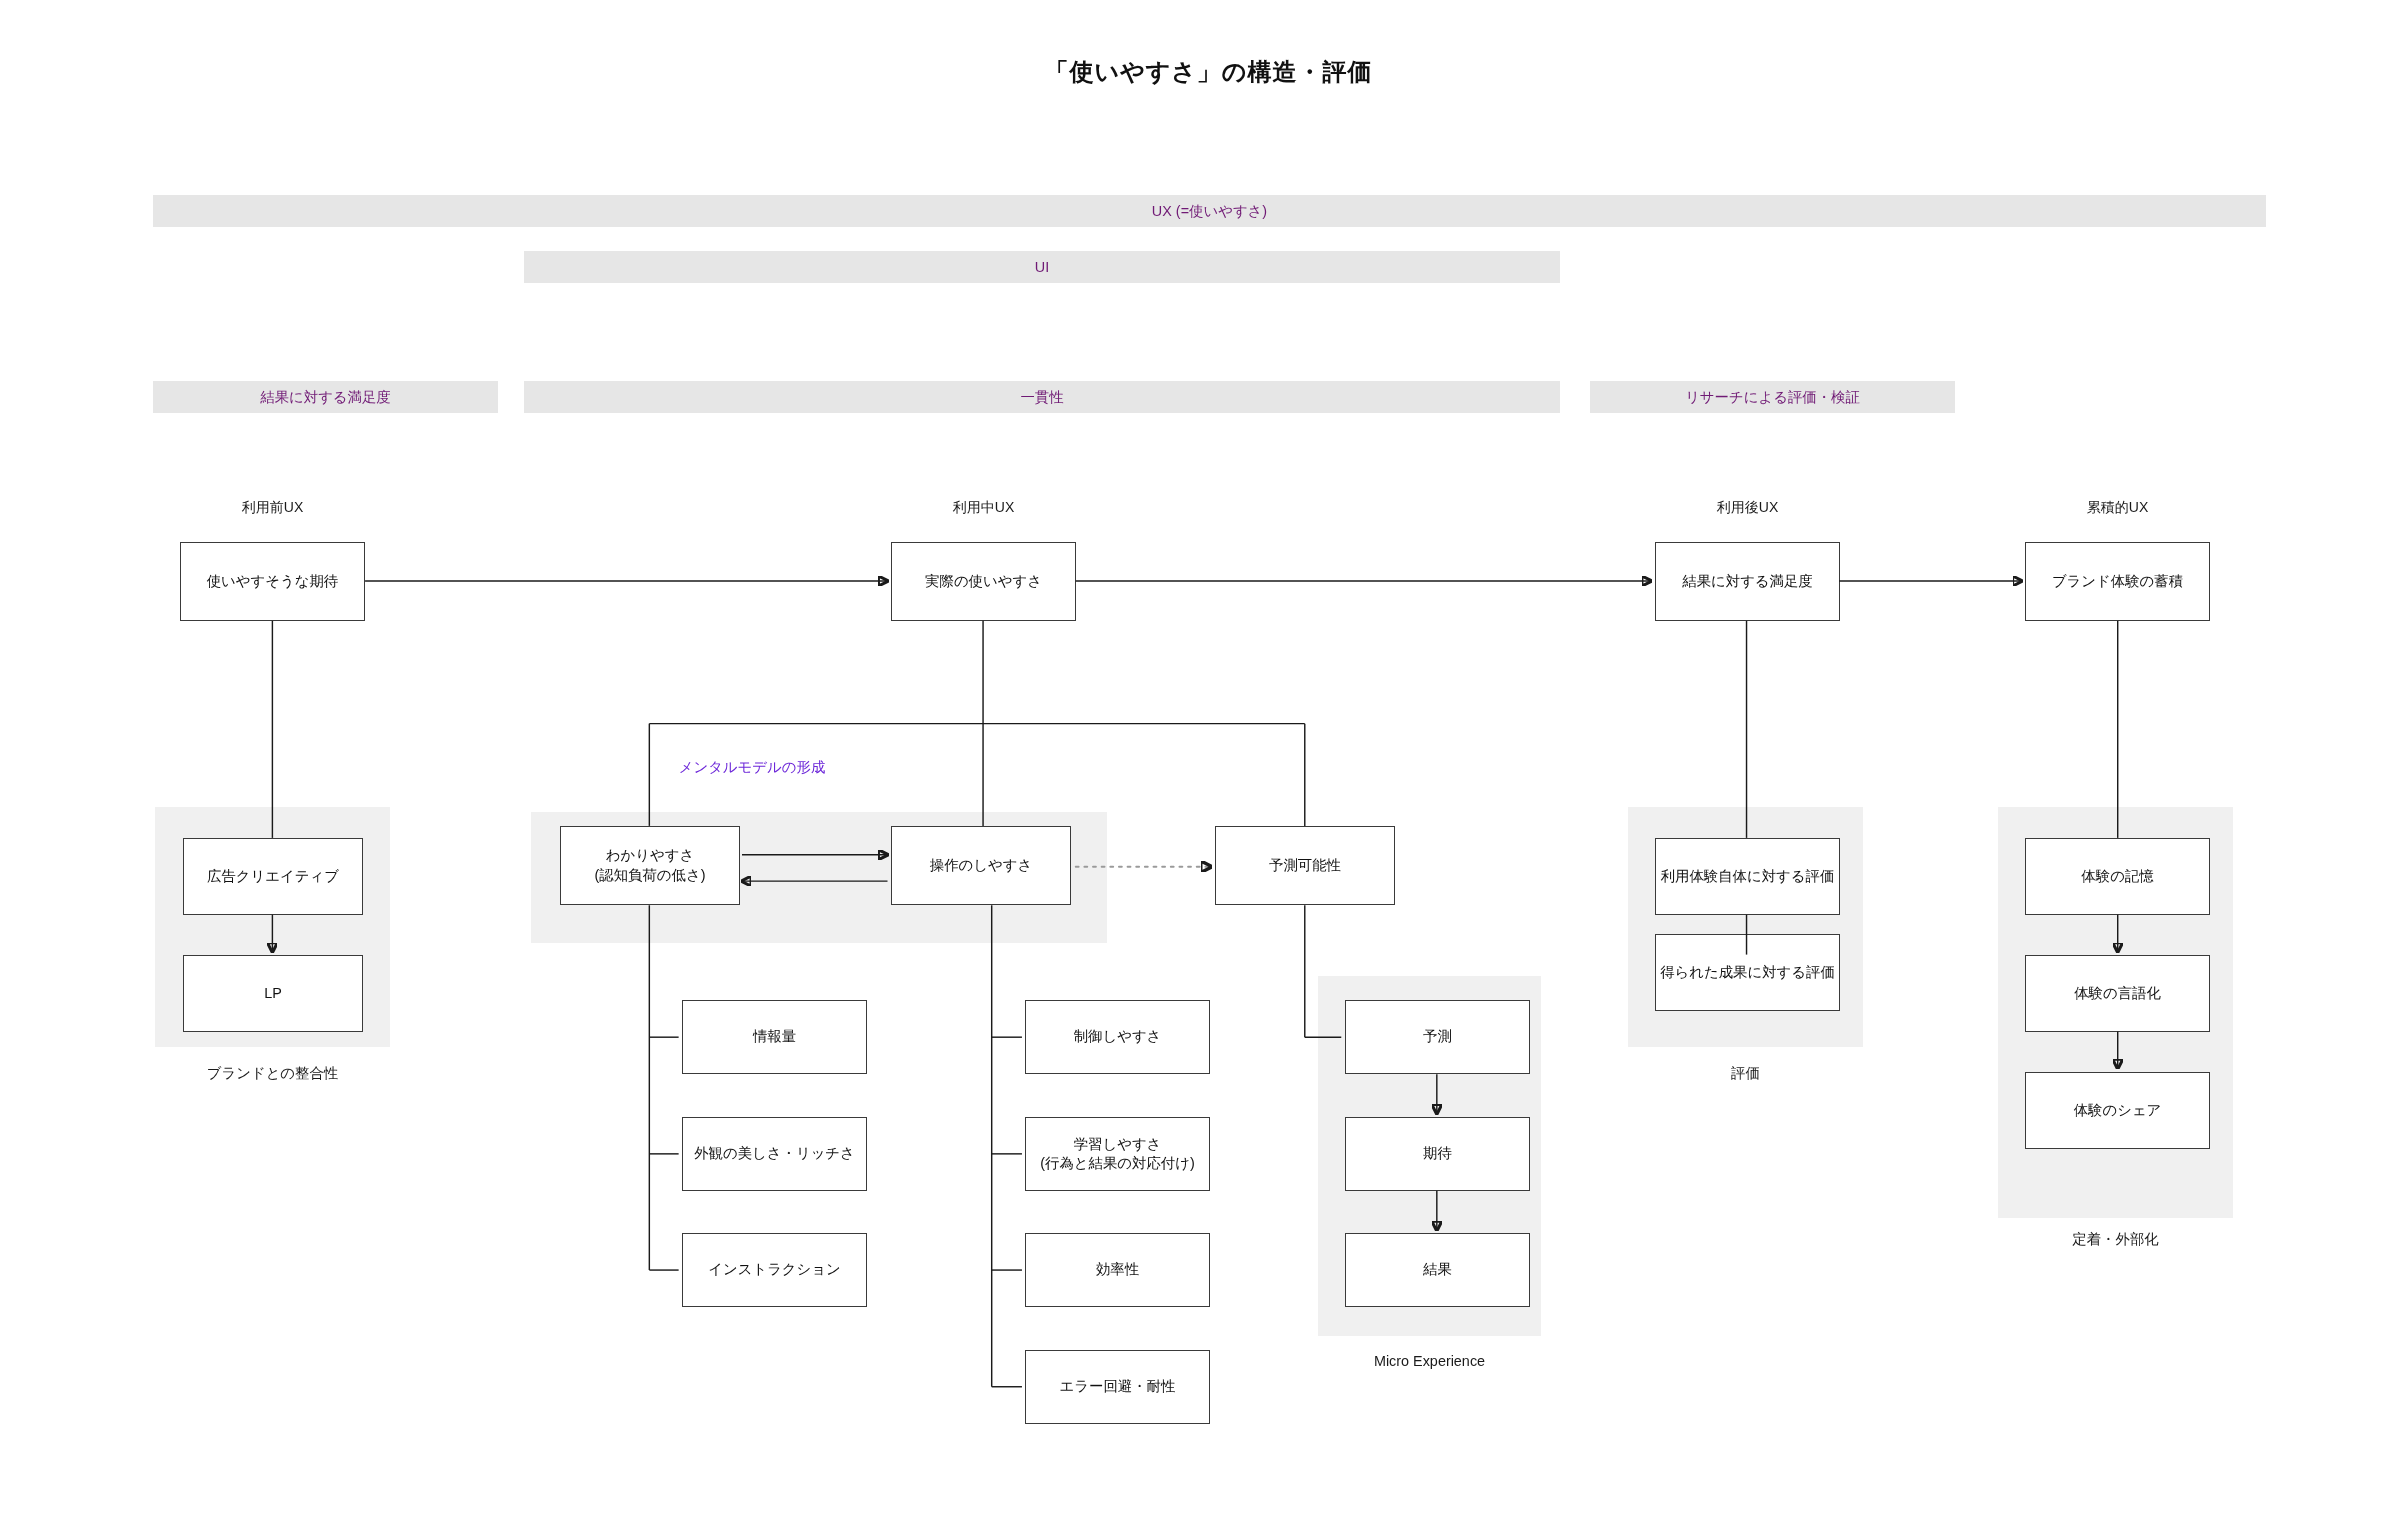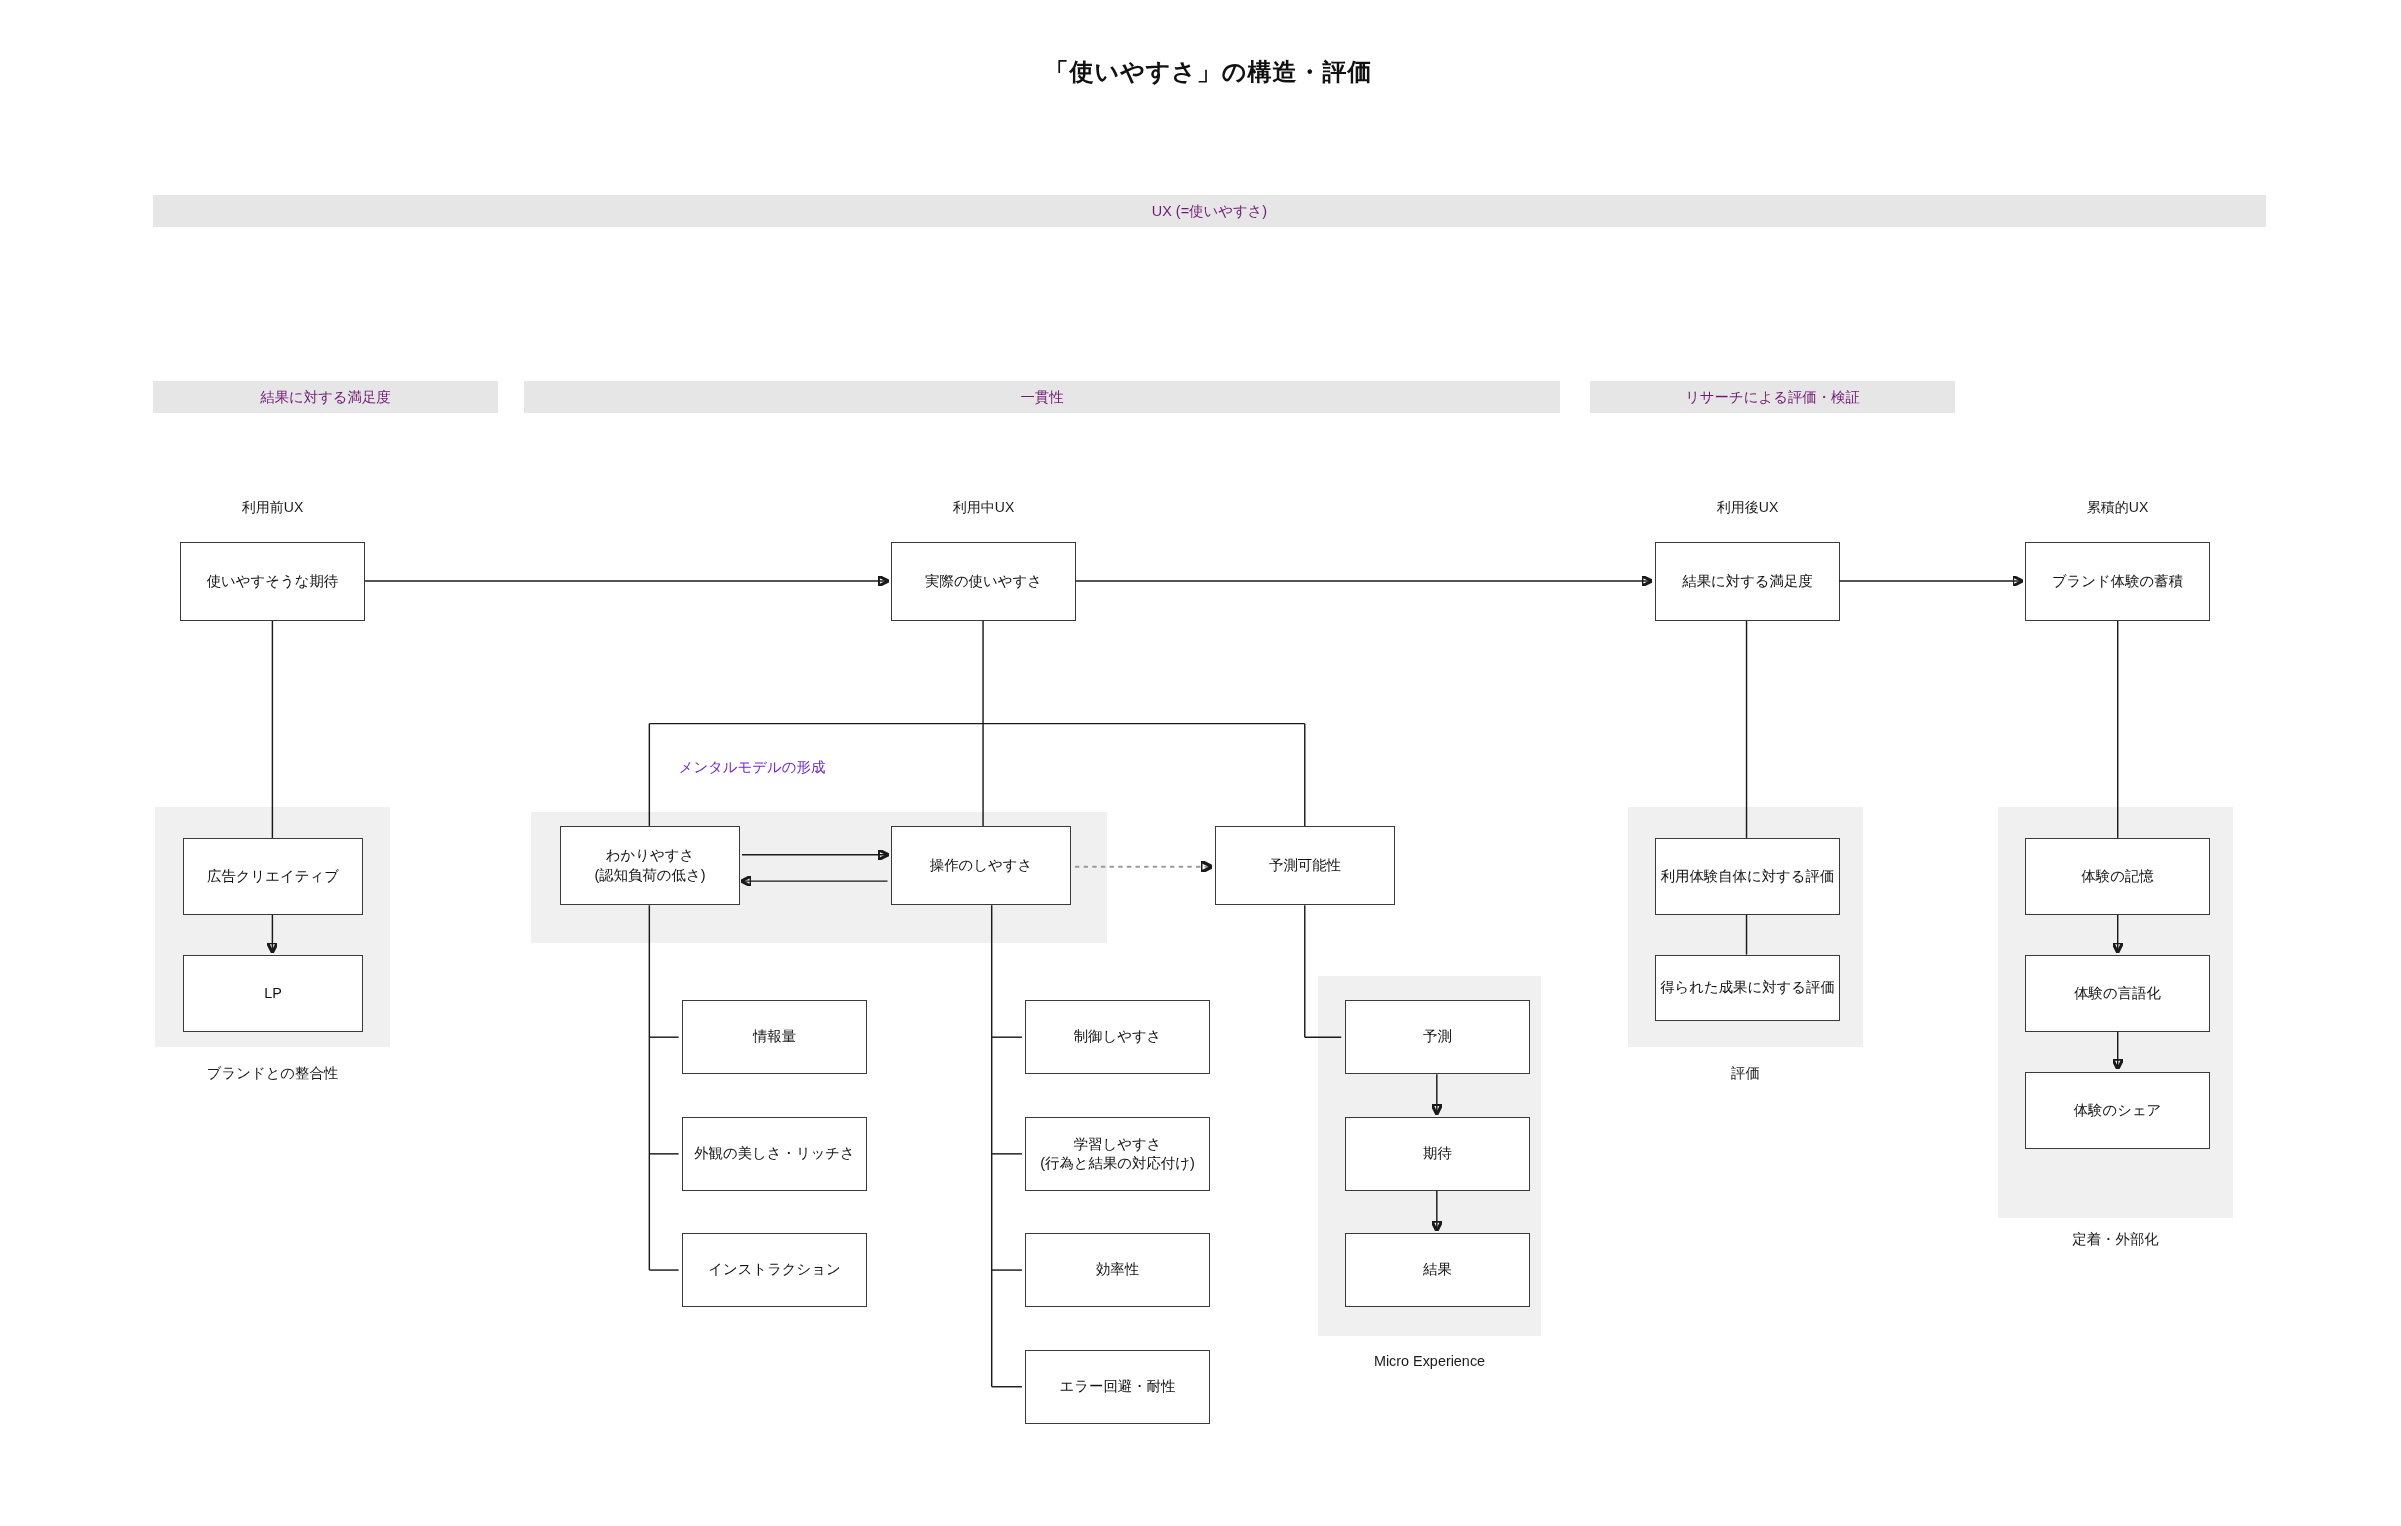--- a/index.html
+++ b/index.html
@@ -60,20 +60,23 @@
 <body>
 
 <div id="canvas">
 
   <div class="title">「使いやすさ」の構造・評価</div>
 
   <div class="banner" style="left:153px;top:195px;width:2113px;height:32px;">
     <span>UX (=使いやすさ)</span>
   </div>
 
+  <div class="banner" style="left:524px;top:251px;width:1036px;height:32px;">
+    <span>UI</span>
+  </div>
 
   <div class="banner" style="left:153px;top:381px;width:345px;height:32px;">
     <span>結果に対する満足度</span>
   </div>
 
   <div class="banner" style="left:524px;top:381px;width:1036px;height:32px;">
     <span>一貫性</span>
   </div>
 
   <div class="banner" style="left:1590px;top:381px;width:365px;height:32px;">
@@ -161,21 +164,21 @@
     <span>期待</span>
   </div>
   <div class="node" style="left:1345px;top:1233px;width:185px;height:74px;">
     <span>結果</span>
   </div>
   <div class="group-caption" style="left:1318px;top:1353px;width:223px;">Micro Experience</div>
 
   <div class="node" style="left:1655px;top:838px;width:185px;height:77px;">
     <span>利用体験自体に対する評価</span>
   </div>
-  <div class="node" style="left:1655px;top:955px;width:185px;height:66px;text-align:right;">
+  <div class="node" style="left:1655px;top:934px;width:185px;height:77px;text-align:right;">
     <span>得られた成果に対する評価</span>
   </div>
   <div class="group-caption" style="left:1628px;top:1064px;width:235px;">評価</div>
 
   <div class="node" style="left:2025px;top:838px;width:185px;height:77px;">
     <span>体験の記憶</span>
   </div>
   <div class="node" style="left:2025px;top:955px;width:185px;height:77px;">
     <span>体験の言語化</span>
   </div>

